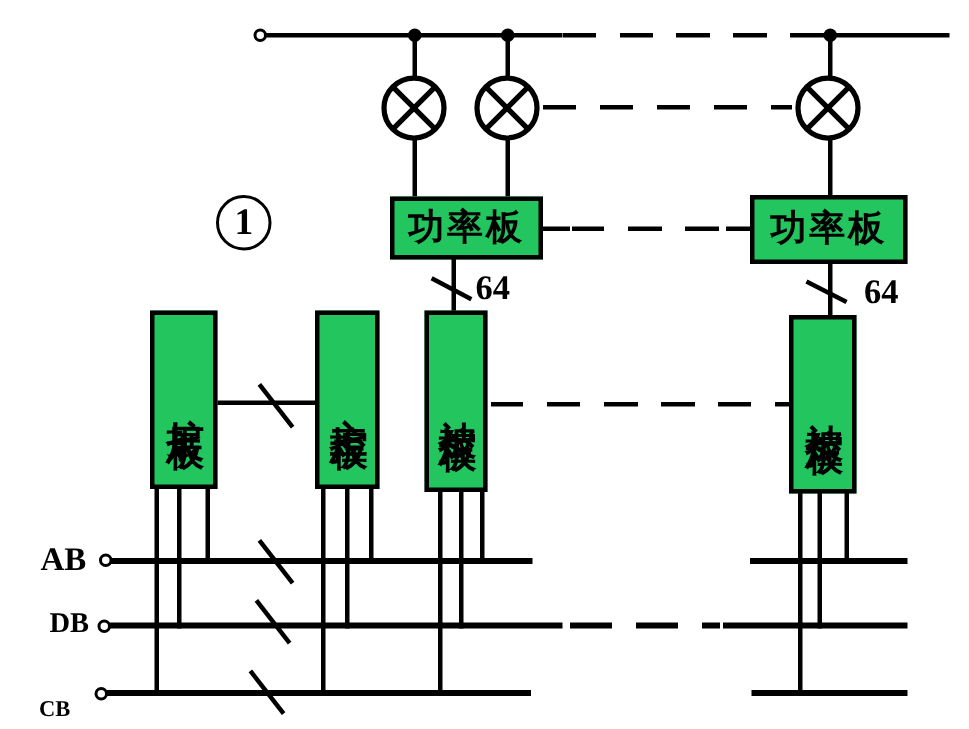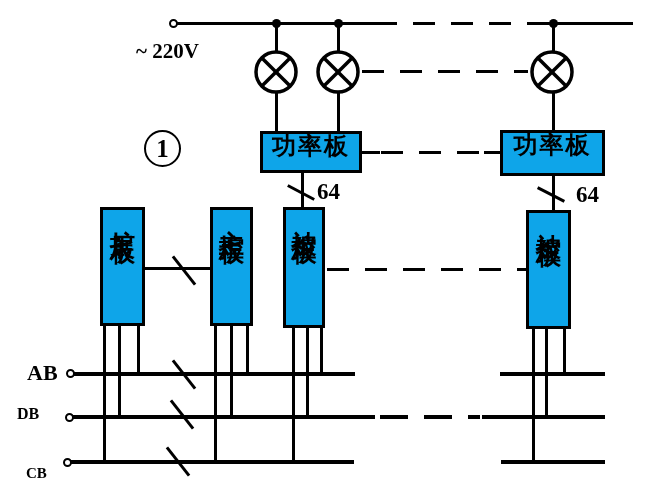--- a/index.html
+++ b/index.html
@@ -8,36 +8,35 @@
     font-family:"Liberation Serif","DejaVu Serif",serif;color:#000;overflow:hidden;
   }
   .h{position:absolute;background:#000;height:3px;}
   .h4{position:absolute;background:#000;height:4px;}
   .v{position:absolute;background:#000;width:3px;}
   .dash{position:absolute;height:3px;background:repeating-linear-gradient(90deg,#000 0 22px,transparent 22px 38px);}
   .dash4{position:absolute;height:4px;background:repeating-linear-gradient(90deg,#000 0 28px,transparent 28px 44px);}
   .dot{position:absolute;width:9px;height:9px;background:#000;border-radius:50%;}
   .term{position:absolute;width:9px;height:9px;border:2.5px solid #000;border-radius:50%;background:#fff;box-sizing:border-box;}
   .slash{position:absolute;height:3px;background:#000;transform-origin:center;}
-  .boardbox{position:absolute;border:3px solid #000;background:#0ea5e9;box-sizing:border-box;
-    display:flex;justify-content:center;}
+  .boardbox{position:absolute;border:3px solid #000;background:#22c55e;box-sizing:border-box;
+    display:flex;align-items:center;justify-content:center;}
   .vtext{writing-mode:vertical-rl;text-orientation:upright;font-size:25px;font-weight:bold;letter-spacing:5px;line-height:1;}
   .htext{font-size:24px;font-weight:bold;letter-spacing:2px;line-height:1;}
   .lbl{position:absolute;font-weight:bold;line-height:1;white-space:nowrap;}
   .circnum{position:absolute;width:37px;height:37px;border:2.5px solid #000;border-radius:50%;box-sizing:border-box;
     display:flex;align-items:center;justify-content:center;font-size:25px;font-weight:bold;background:#fff;}
   svg{position:absolute;display:block;}
 </style>
 </head>
 <body>
 
 <div id="canvas">
 
   <div class="term" style="left:168.5px;top:18.5px;"></div>
-  <div class="lbl" style="left:136px;top:41px;font-size:21px;">~ 220V</div>
 
   <div class="h" style="left:177px;top:22px;width:198px;"></div>
   <div class="dash" style="left:375px;top:22px;width:171px;"></div>
   <div class="h" style="left:546px;top:22px;width:87px;"></div>
 
   <div class="dot" style="left:271.5px;top:18.5px;"></div>
   <div class="dot" style="left:333.5px;top:18.5px;"></div>
   <div class="dot" style="left:548.5px;top:18.5px;"></div>
 
   <div class="v" style="left:274.5px;top:23px;height:28px;"></div>
@@ -120,21 +119,21 @@
   <div class="v" style="left:531.5px;top:328px;height:136px;"></div>
   <div class="v" style="left:544.5px;top:328px;height:91px;"></div>
   <div class="v" style="left:562.5px;top:328px;height:48px;"></div>
 
   <div class="lbl" style="left:27px;top:362px;font-size:22px;">AB</div>
   <div class="term" style="left:65.5px;top:369px;"></div>
   <div class="h4" style="left:74px;top:372px;width:281px;"></div>
   <div class="h4" style="left:500px;top:372px;width:105px;"></div>
   <div class="slash" style="left:166px;top:372.5px;width:36px;transform:rotate(52deg);"></div>
 
-  <div class="lbl" style="left:17px;top:406px;font-size:16px;">DB</div>
+  <div class="lbl" style="left:33px;top:406px;font-size:19px;">DB</div>
   <div class="term" style="left:64.5px;top:412.5px;"></div>
   <div class="h4" style="left:73px;top:415px;width:302px;"></div>
   <div class="dash4" style="left:380px;top:415px;width:100px;"></div>
   <div class="h4" style="left:482px;top:415px;width:123px;"></div>
   <div class="slash" style="left:164px;top:412.5px;width:36px;transform:rotate(52deg);"></div>
 
   <div class="lbl" style="left:26px;top:466px;font-size:15px;">CB</div>
   <div class="term" style="left:62.5px;top:457.5px;"></div>
   <div class="h4" style="left:71px;top:460px;width:283px;"></div>
   <div class="h4" style="left:501px;top:460px;width:104px;"></div>

